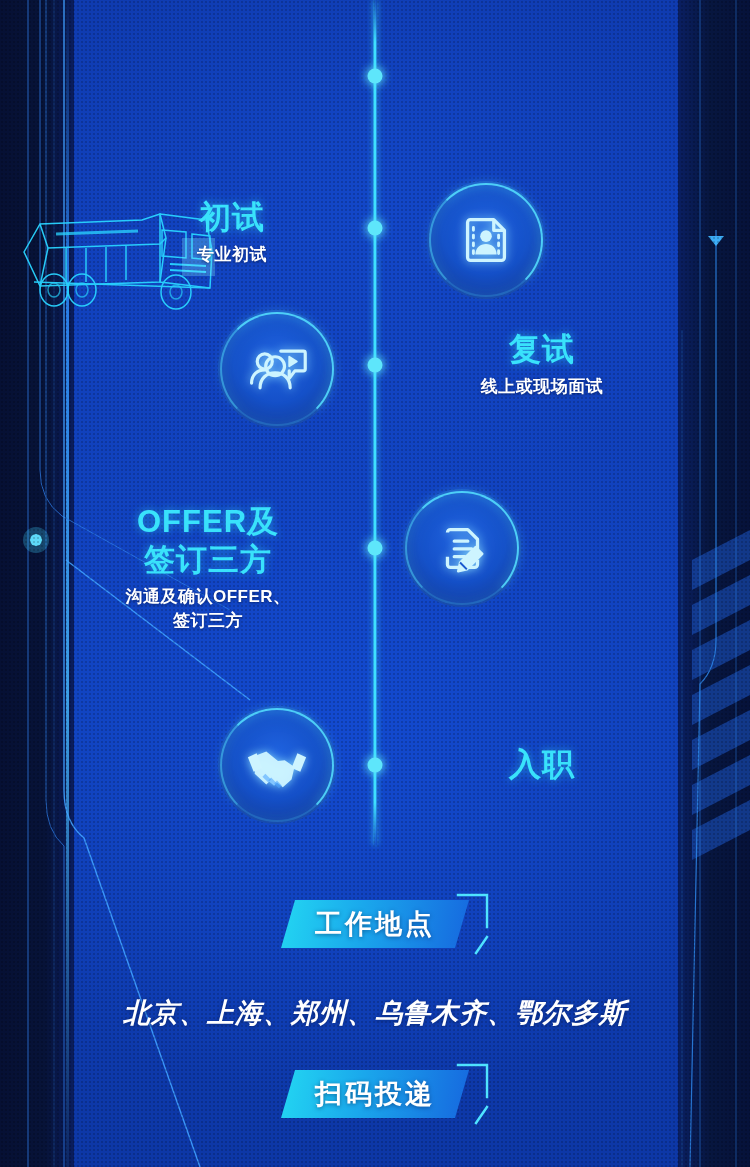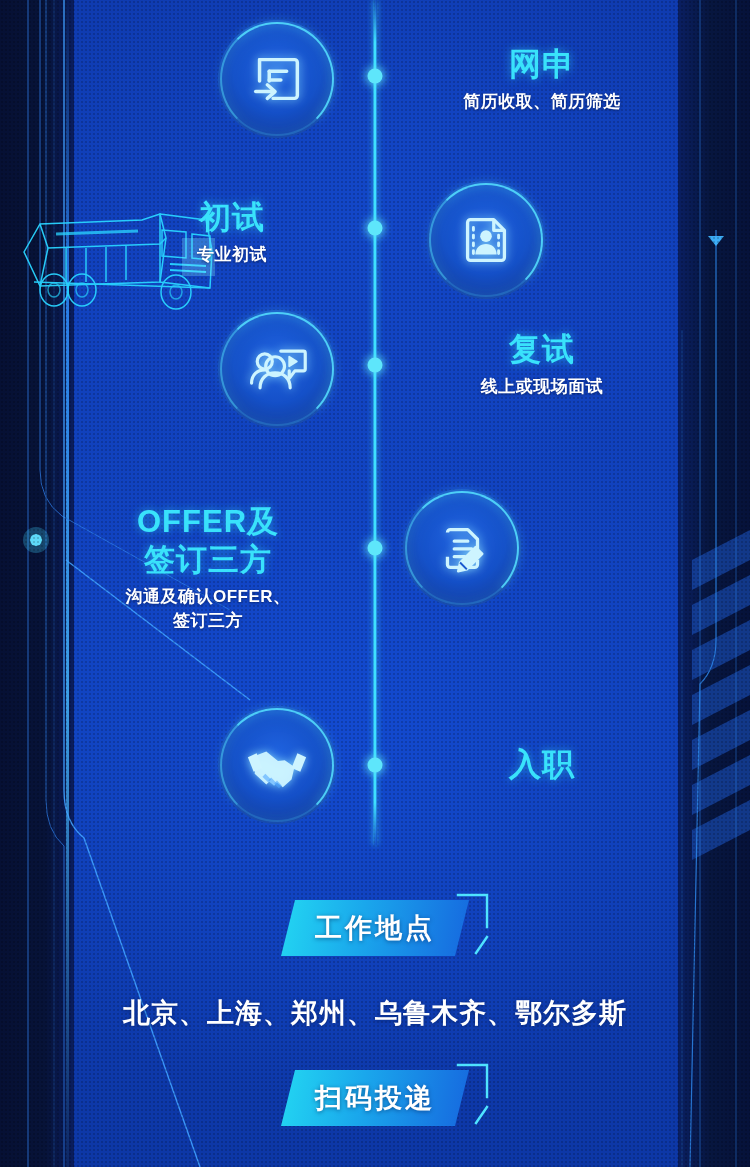--- a/index.html
+++ b/index.html
@@ -101,38 +101,39 @@
     text-shadow:0 1px 3px rgba(0,20,70,.6);
   }
 
   
   .badge-block { position:absolute; left:0; width:750px; text-align:center; }
   .badge {
     position:relative; display:inline-block; height:48px;
   }
   .badge-shape {
     position:relative; display:flex; align-items:center; justify-content:center;
-    height:56px; padding:0 34px;
+    height:48px; padding:0 34px;
     background:linear-gradient(100deg,#23d7f2 0%,#1aa8ec 42%,#1668df 100%);
     clip-path:polygon(14px 0, 100% 0, calc(100% - 14px) 100%, 0 100%);
     box-shadow:0 0 16px rgba(40,190,245,.45);
   }
   .badge-label {
     color:#ffffff; font-size:27px; font-weight:bold; letter-spacing:3px;
     text-shadow:0 1px 4px rgba(0,35,90,.55);
   }
   .badge-bracket {
     position:absolute; right:-21px; top:-7px; width:34px; height:62px;
     pointer-events:none;
   }
 
   .locations {
     position:absolute; left:0; width:750px; text-align:center;
     color:#ffffff; font-size:27px; font-weight:bold; letter-spacing:1px;
     text-shadow:0 1px 4px rgba(0,25,80,.55);
+    font-style:italic;
   }
 </style>
 </head>
 <body>
 
 <div id="poster">
 
   <div class="edge-left"></div>
   <div class="edge-left-glow"></div>
   <div class="edge-right"></div>
@@ -203,42 +204,20 @@
     </g>
   </svg>
 
   <div class="timeline"></div>
   <div class="node" style="top:76px;"></div>
   <div class="node" style="top:228px;"></div>
   <div class="node" style="top:365px;"></div>
   <div class="node" style="top:548px;"></div>
   <div class="node" style="top:765px;"></div>
 
-  <div class="step" style="top:0px;">
-    <div class="step-inner">
-      <div class="icon-wrap left" style="top:79px;">
-        <div class="icon-disc"></div>
-          <div class="icon-ring"></div>
-        <div class="icon-glyph">
-          <svg width="62" height="62" viewBox="0 0 64 64" fill="none" stroke="#cdf4ff" stroke-width="3.6" stroke-linecap="round" stroke-linejoin="round">
-            <path d="M14 12 h36 a3 3 0 0 1 3 3 v34 a3 3 0 0 1 -3 3 h-22"></path>
-            <path d="M14 12 v22"></path>
-            <path d="M24 24 h18 M24 33 h12"></path>
-            <path d="M24 24 v10"></path>
-            <path d="M10 45 h18"></path>
-            <path d="M22 38 l8 7 -8 7"></path>
-          </svg>
-        </div>
-      </div>
-      <div class="txt rightcol" style="top:80px;">
-        <div class="step-title">网申</div>
-        <div class="step-desc">简历收取、简历筛选</div>
-      </div>
-    </div>
-  </div>
 
   <div class="step" style="top:155px;padding-left:24px;">
     <div class="step-inner">
       <div class="icon-wrap right" style="top:85px;">
         <div class="icon-disc"></div>
           <div class="icon-ring"></div>
         <div class="icon-glyph">
           <svg width="62" height="62" viewBox="0 0 64 64" fill="none" stroke="#cdf4ff" stroke-width="3.4" stroke-linejoin="round">
             <path d="M13 14 a3 3 0 0 1 3-3 h24 l11 11 v28 a3 3 0 0 1 -3 3 h-32 a3 3 0 0 1 -3-3 Z"></path>
             <path d="M40 11 v11 h11"></path>

